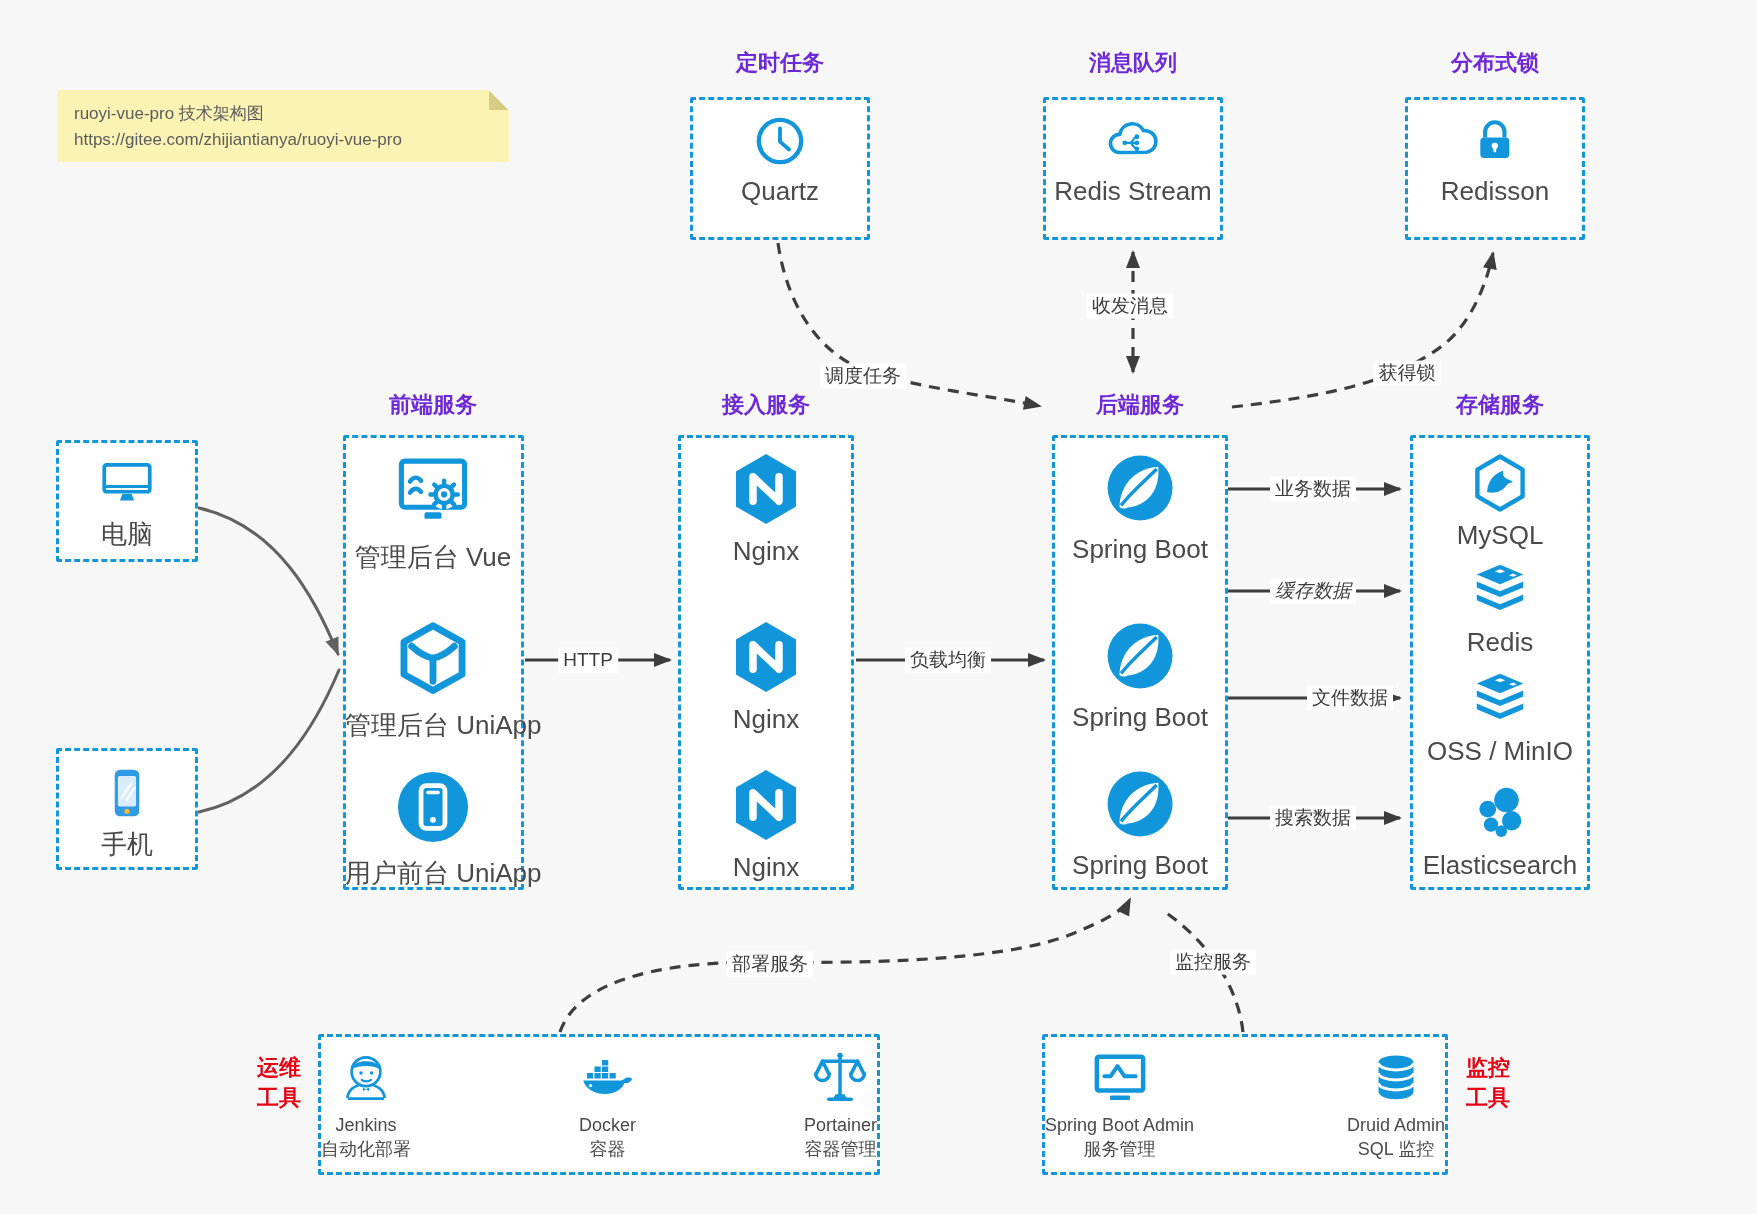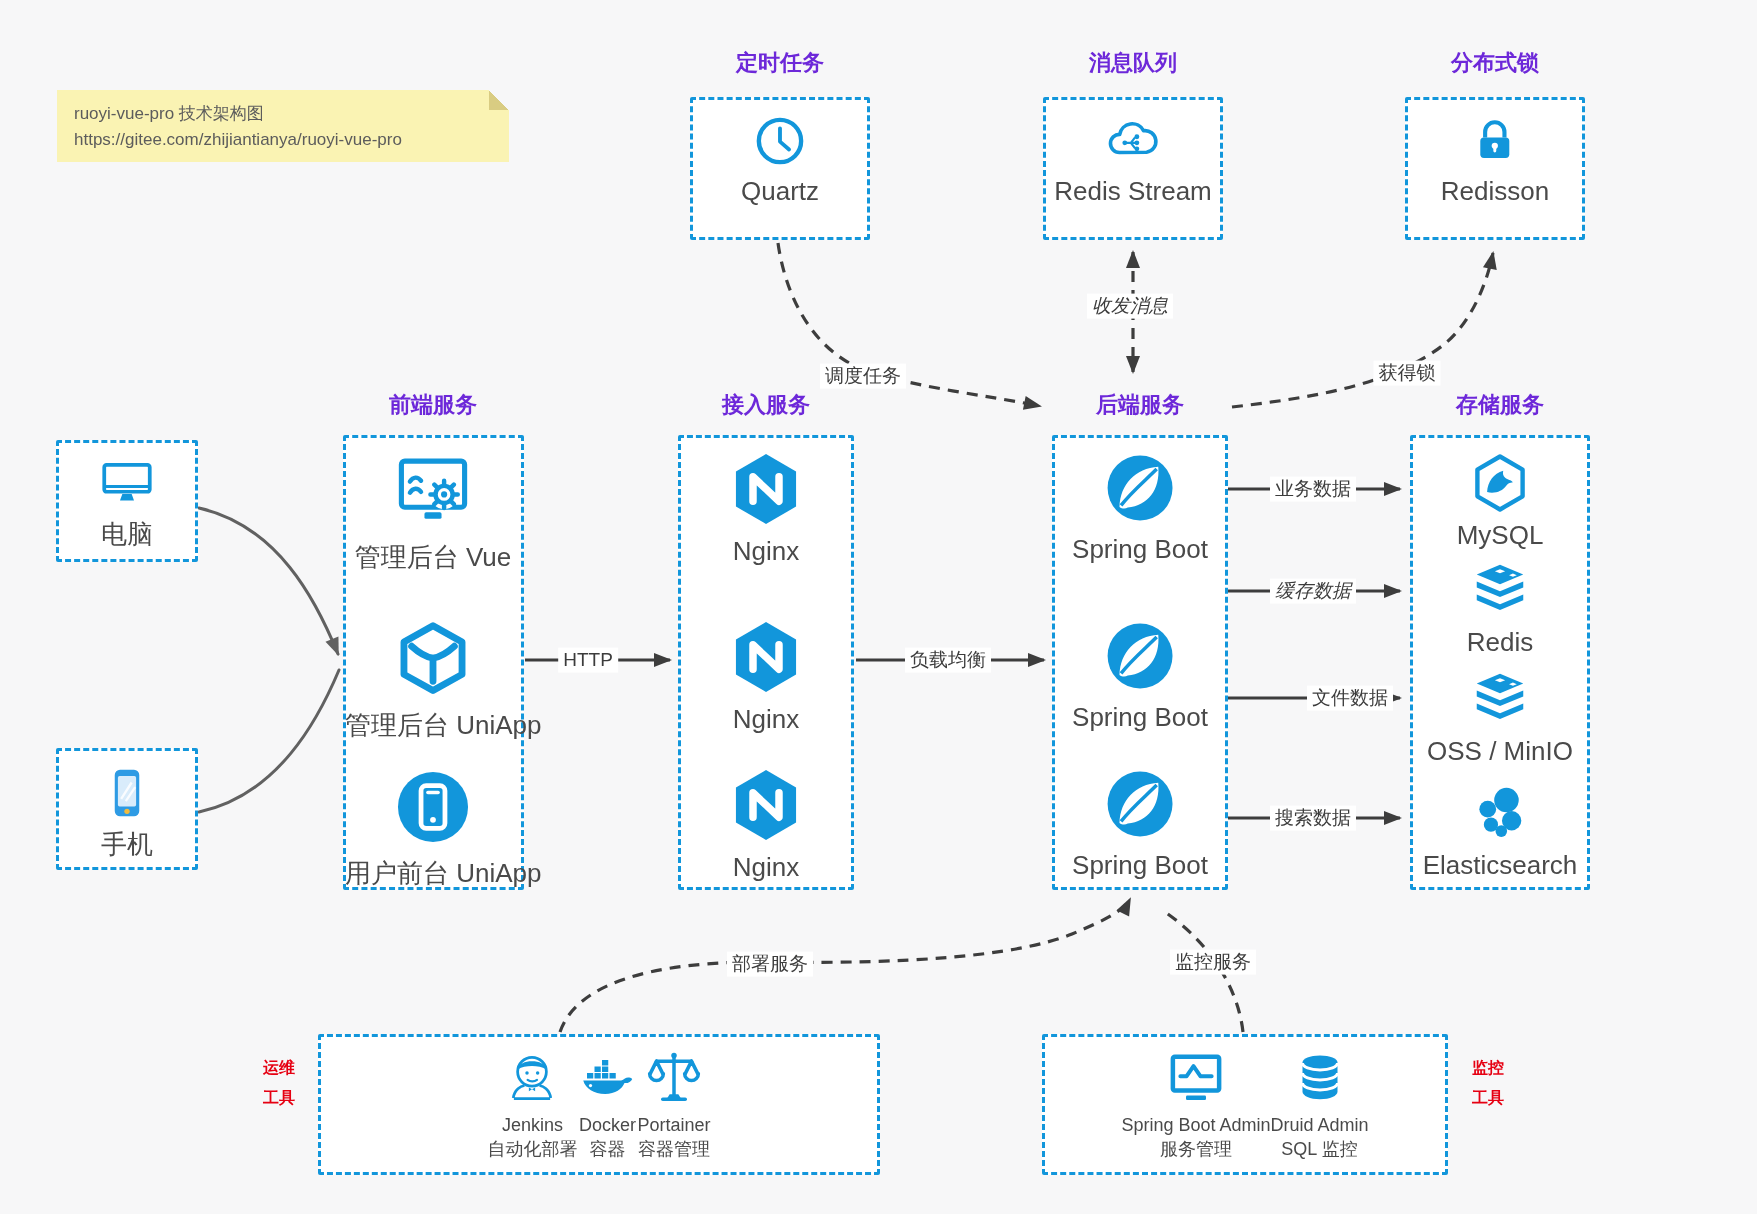--- a/index.html
+++ b/index.html
@@ -4,32 +4,32 @@
 <style>
   html,body{margin:0;padding:0;background:#f7f7f8;}
   .canvas{position:relative;width:1757px;height:1214px;background:#f7f7f8;overflow:hidden;
           font-family:"Liberation Sans","DejaVu Sans",sans-serif;color:#4a4a4a;}
   svg.wires{position:absolute;left:0;top:0;width:1757px;height:1214px;pointer-events:none;}
   .sl{stroke:#3d3d3d;stroke-width:2.8;fill:none;}
   .dl{stroke:#3d3d3d;stroke-width:3.2;fill:none;stroke-dasharray:11 8;}
   .cl{stroke:#616161;stroke-width:3;fill:none;stroke-linecap:round;}
   .box{position:absolute;border:3px dashed #1296db;background:#ffffff;border-radius:2px;box-sizing:border-box;}
   .rtitle{position:absolute;transform:translateX(-50%);font-size:22px;font-weight:bold;color:#6d28d9;white-space:nowrap;}
-  .rtitle2{position:absolute;font-size:16px;font-weight:bold;color:#e60012;line-height:30px;text-align:center;white-space:nowrap;}
+  .rtitle2{position:absolute;font-size:22px;font-weight:bold;color:#e60012;line-height:30px;text-align:center;white-space:nowrap;}
   .node{position:absolute;transform:translateX(-50%);text-align:center;}
   .node .lbl{font-size:26px;color:#4a4a4a;white-space:nowrap;}
   .node.col .lbl{margin-top:8px;}
   .node.sm .lbl{margin-top:6px;}
   .elabel{position:absolute;transform:translate(-50%,-50%);background:#ffffff;padding:1px 5px;
           font-size:19px;color:#3c3c3c;white-space:nowrap;line-height:1.2;}
   .note{position:absolute;left:57px;top:90px;width:452px;height:72px;background:#faf3b3;
         box-sizing:border-box;padding:11px 0 0 17px;font-size:17px;line-height:1.55;color:#5c5c5c;}
   .note .fold{position:absolute;right:0;top:0;width:20px;height:20px;
         background:linear-gradient(to bottom left,#f7f7f8 50%,#d9cc82 50%);}
-  .bgroup{position:absolute;display:flex;flex-direction:row;justify-content:center;align-items:center;}
+  .bgroup{position:absolute;display:flex;flex-direction:row;justify-content:space-between;align-items:center;}
   .bitem{display:flex;flex-direction:column;align-items:center;}
   .bitem .l1,.bitem .l2{font-size:18px;color:#4a4a4a;white-space:nowrap;line-height:24px;}
   .bitem .ic{margin-bottom:5px;}
   .ic{display:block;margin:0 auto;}
   .hiddefs{position:absolute;width:0;height:0;overflow:hidden;}
 </style>
 </head>
 <body>
 
 <svg class="hiddefs" aria-hidden="true">
@@ -404,18 +404,18 @@
     <div>工具</div>
   </div>
 
   <div class="elabel" style="left:588px;top:660px;">HTTP</div>
   <div class="elabel" style="left:948px;top:660px;">负载均衡</div>
   <div class="elabel" style="left:1313px;top:489px;">业务数据</div>
   <div class="elabel" style="left:1313px;top:591px;font-style:italic;">缓存数据</div>
   <div class="elabel" style="left:1350px;top:698px;">文件数据</div>
   <div class="elabel" style="left:1313px;top:818px;">搜索数据</div>
   <div class="elabel" style="left:863px;top:376px;">调度任务</div>
-  <div class="elabel" style="left:1130px;top:306px;font-style:italic;">收发消息</div>
+  <div class="elabel" style="left:1130px;top:306px;">收发消息</div>
   <div class="elabel" style="left:1407px;top:373px;">获得锁</div>
   <div class="elabel" style="left:770px;top:964px;">部署服务</div>
   <div class="elabel" style="left:1213px;top:962px;">监控服务</div>
 
 </div>
 
 </body></html>

